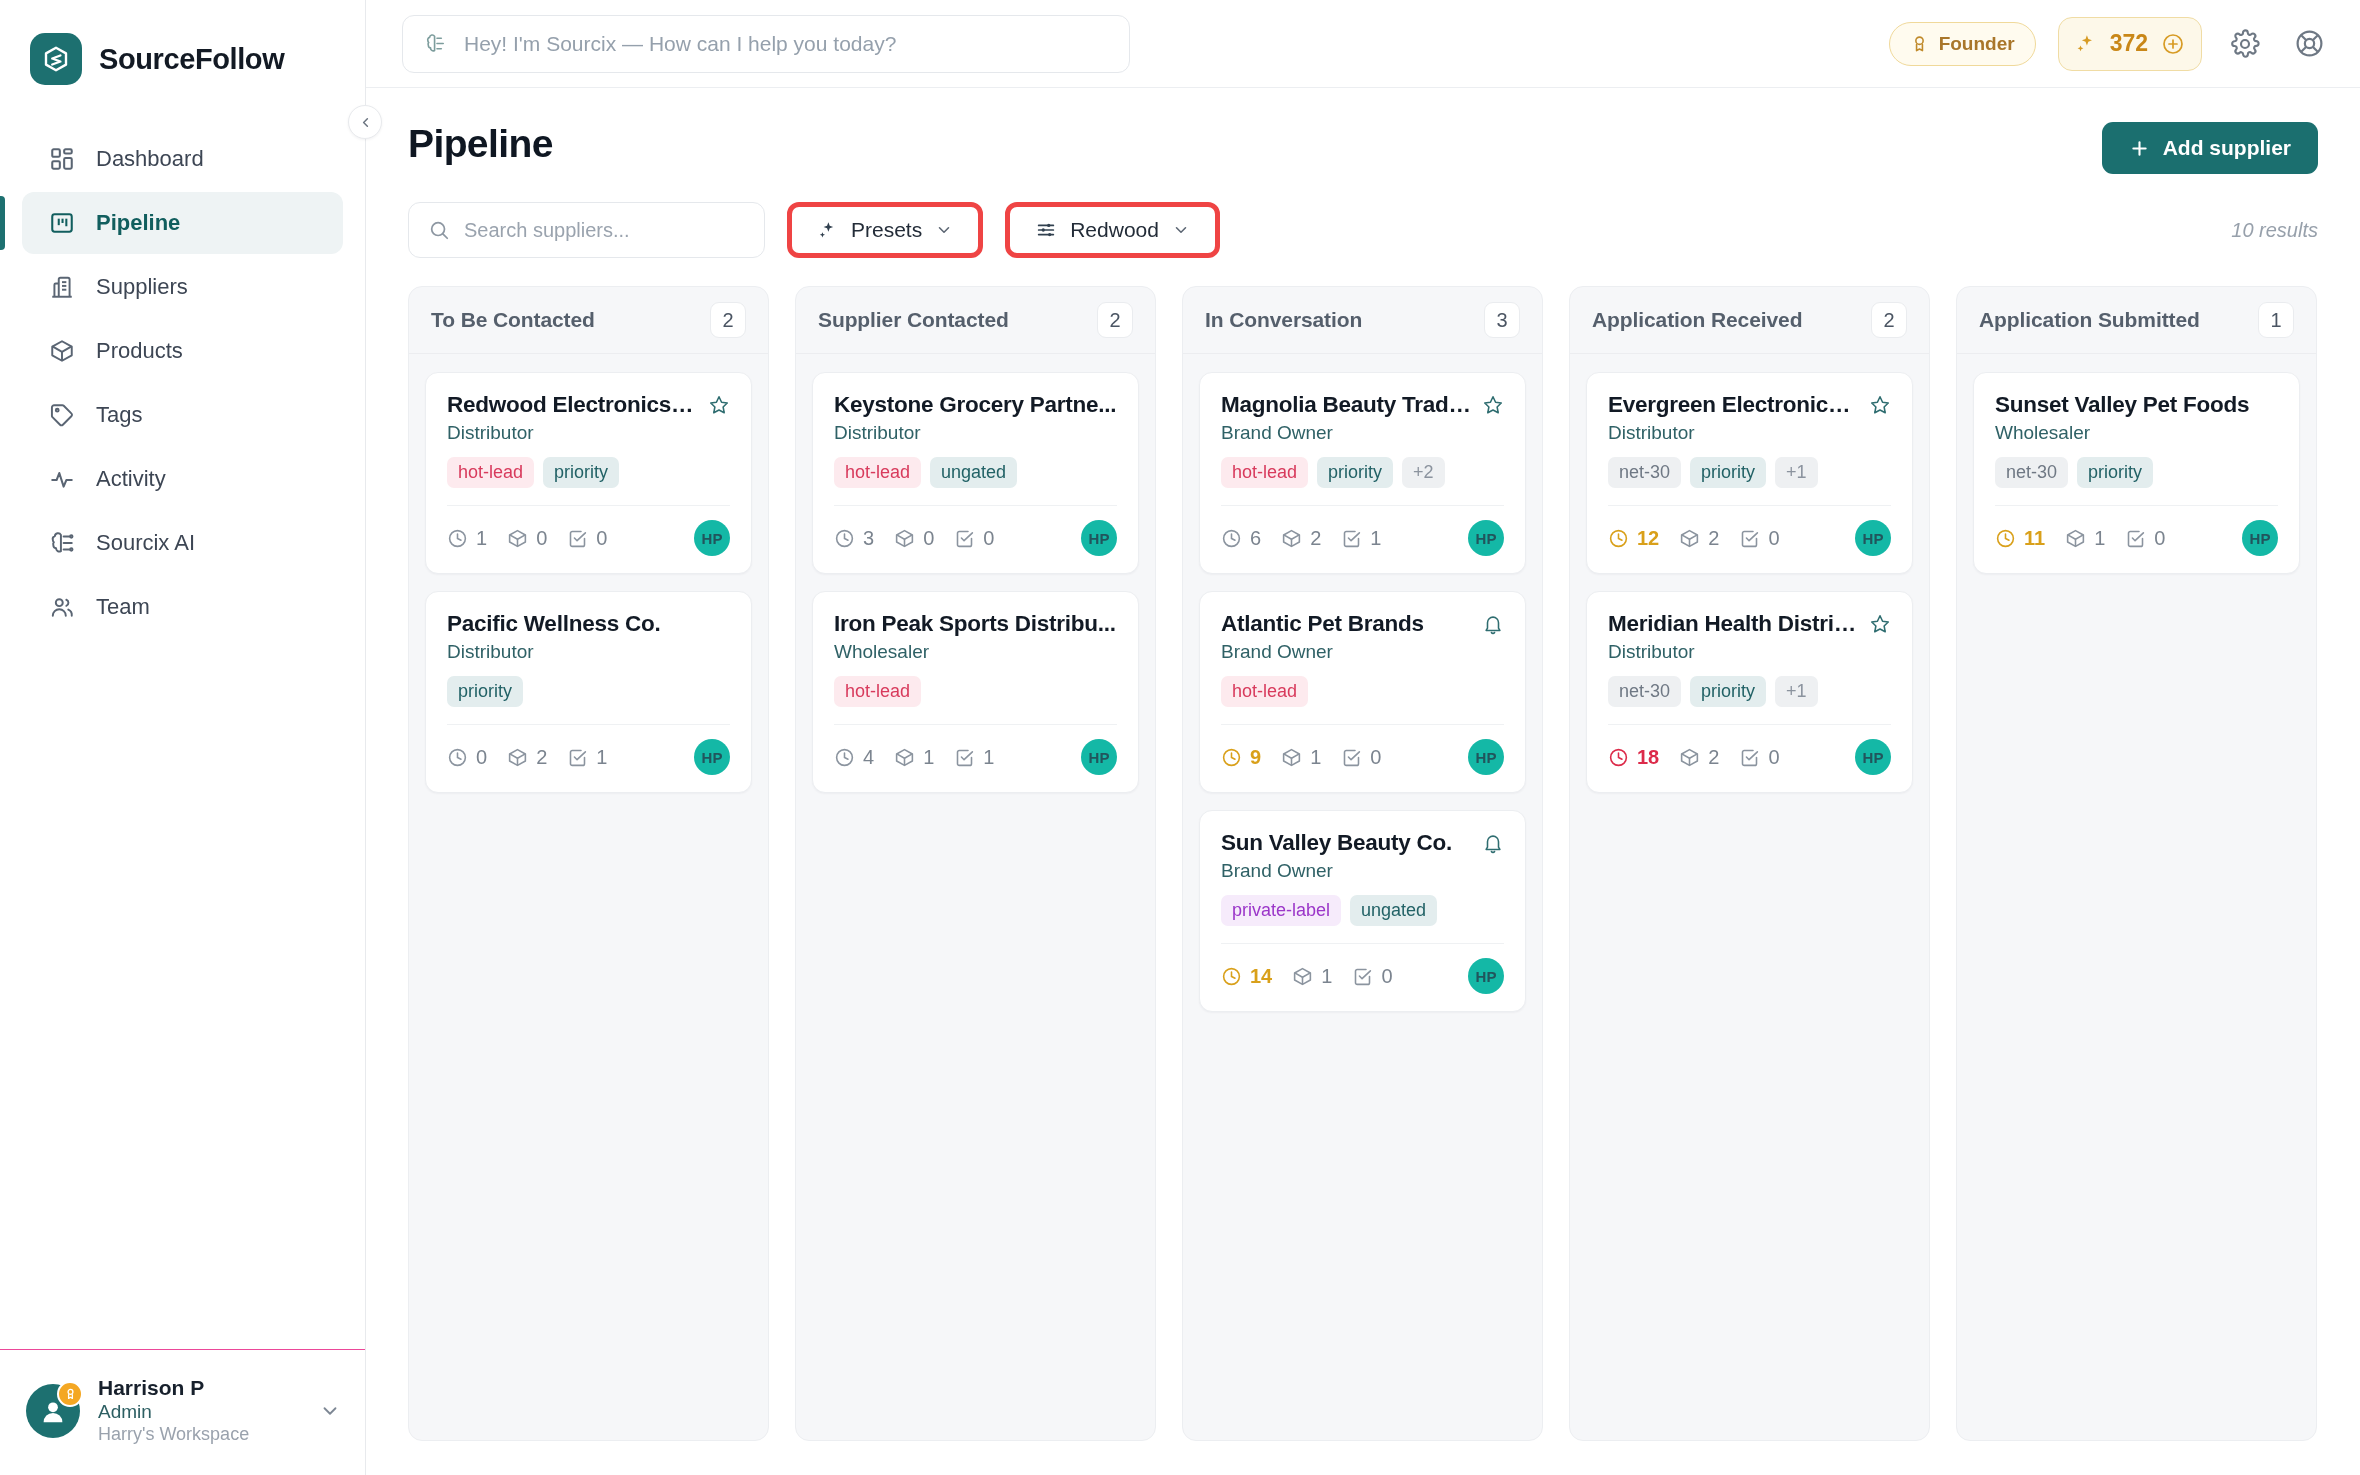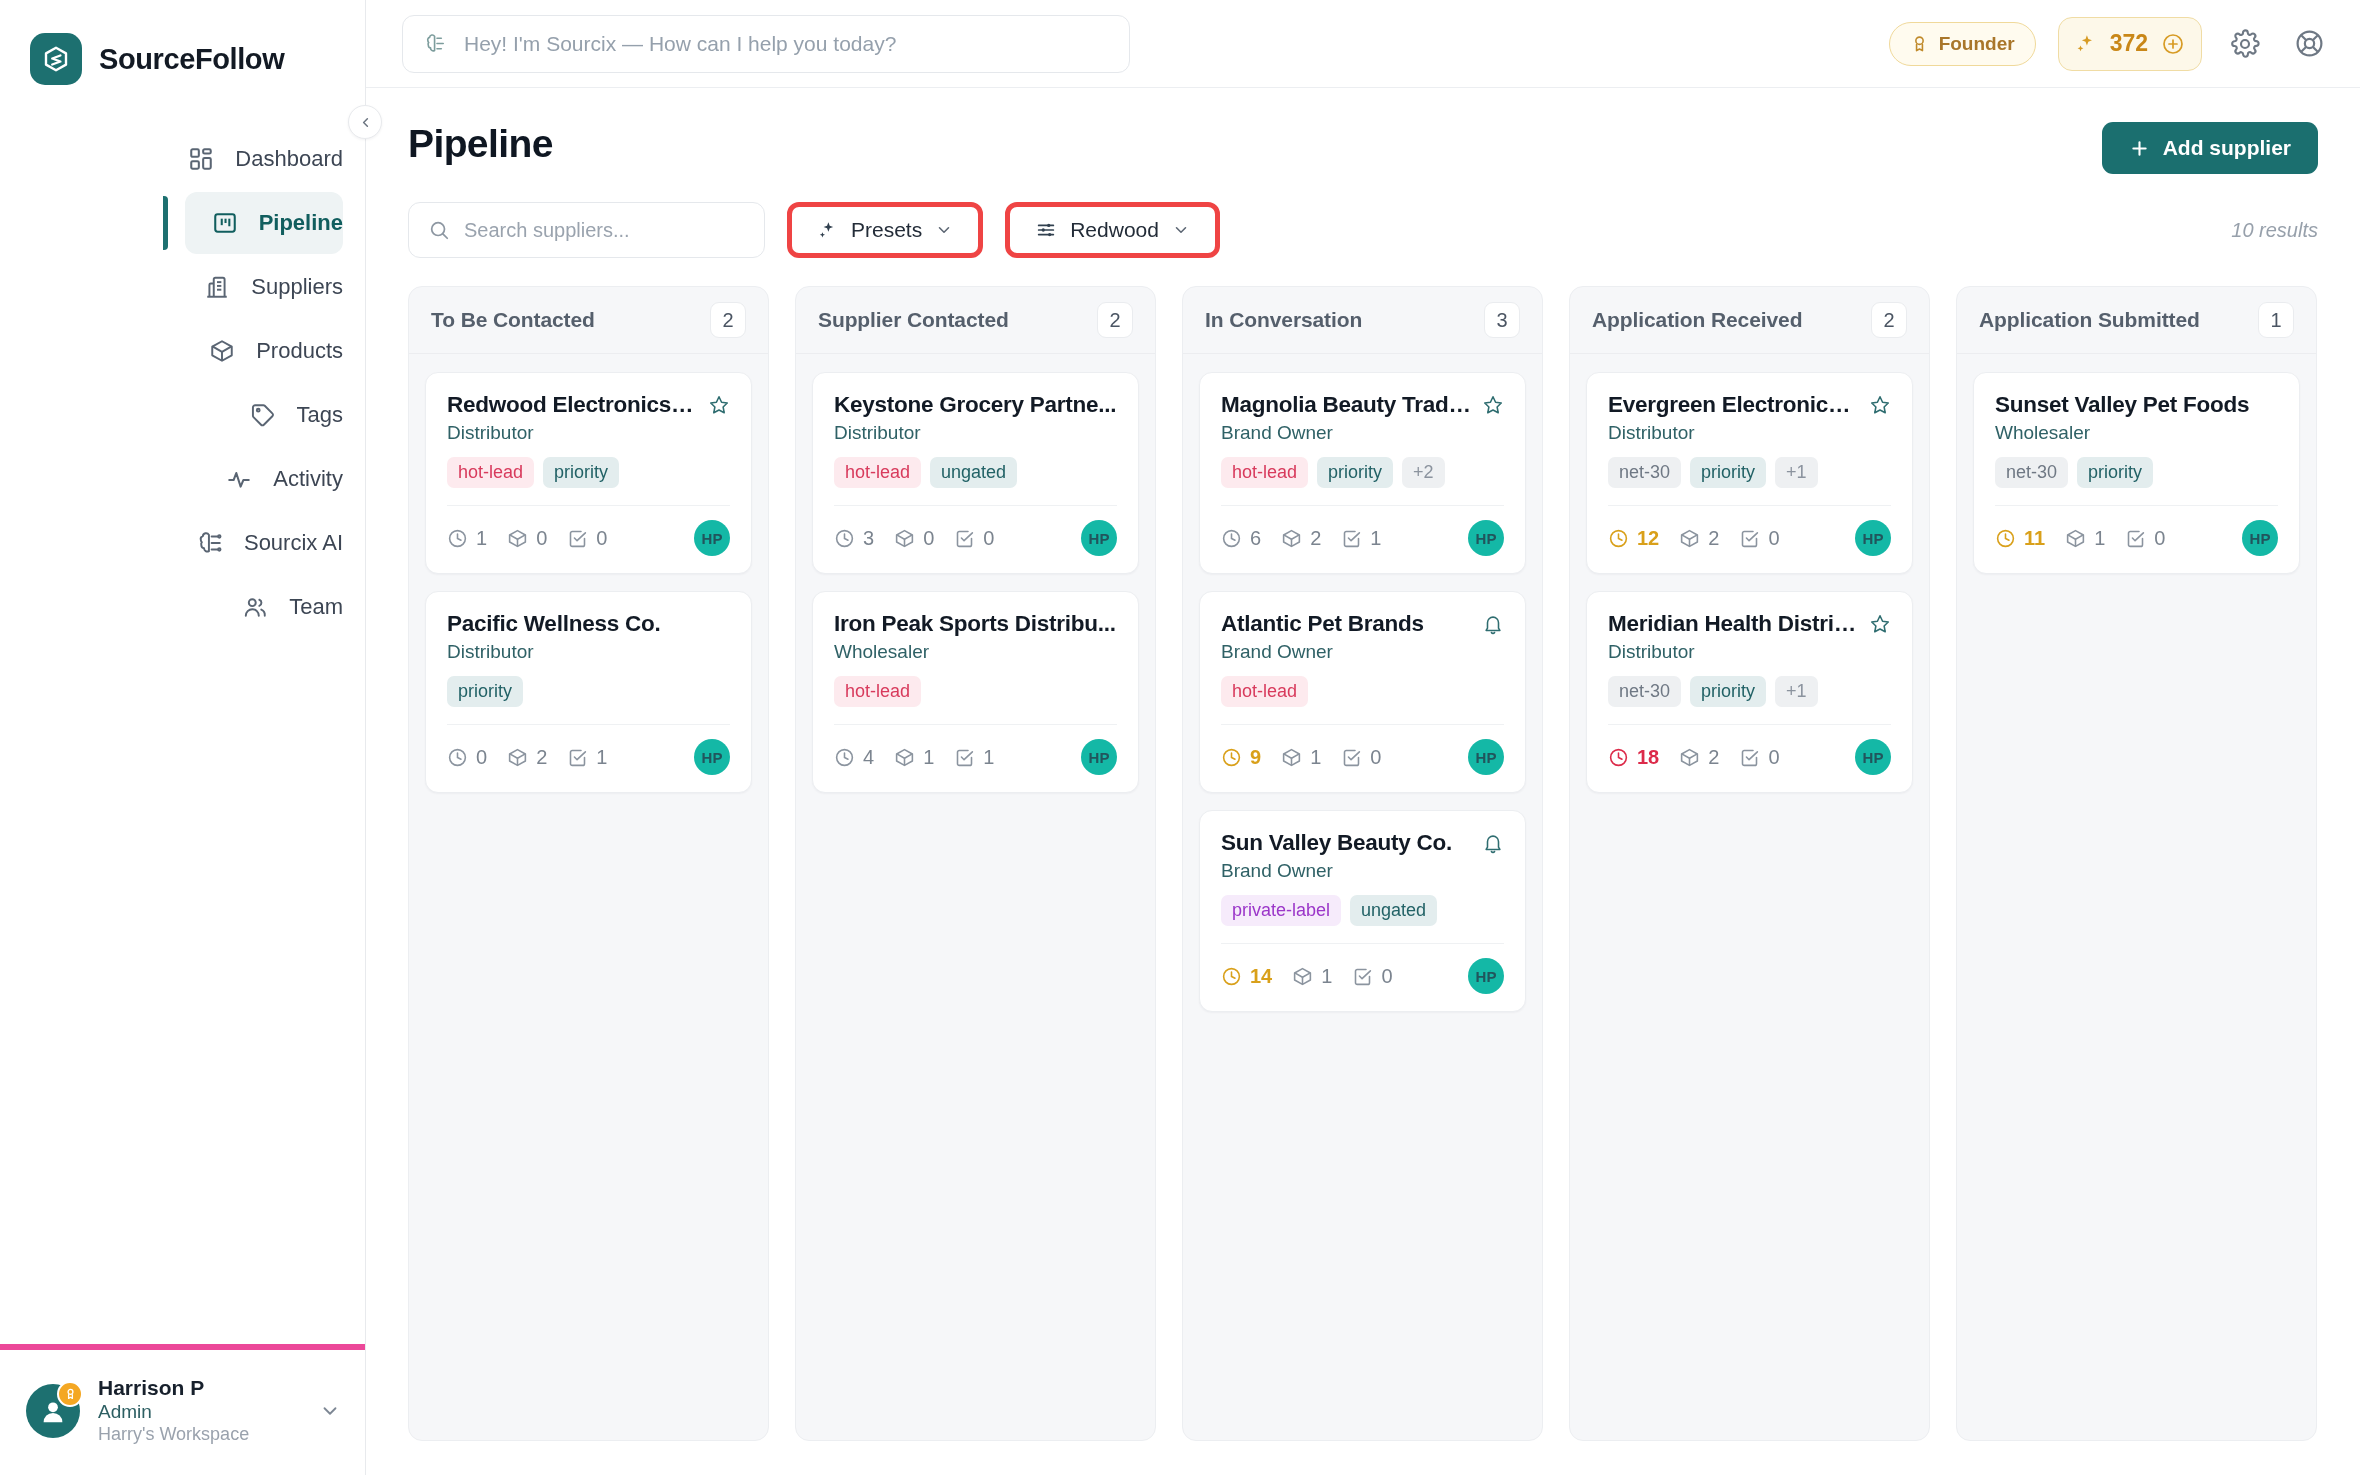--- a/index.html
+++ b/index.html
@@ -21,35 +21,35 @@
     position: relative; flex: 0 0 366px;
   }
   .brand { display: flex; align-items: center; gap: 17px; padding: 26px 0 0 30px; height: 92px; }
   .brand-mark {
     width: 52px; height: 52px; border-radius: 15px;
     background: #1d7070; display: flex; align-items: center; justify-content: center;
     flex: 0 0 52px;
   }
   .brand-name { font-size: 29px; font-weight: 700; color: #131a24; letter-spacing: -0.4px; }
 
-  .nav { margin-top: 36px; padding: 0 22px; display: flex; flex-direction: column; gap: 2px; align-items: flex-end; }
+  .nav { margin-top: 36px; padding: 0 22px; display: flex; flex-direction: column; gap: 2px; }
   .nav-item {
     display: flex; align-items: center; gap: 20px;
     height: 62px; padding-left: 26px; border-radius: 12px;
     color: #3d4654; font-size: 22px; cursor: pointer; position: relative;
   }
   .nav-item .nav-ico { width: 28px; height: 28px; display:flex; align-items:center; justify-content:center; flex:0 0 28px; }
   .nav-item.active { background: #eef3f4; color: #115e5e; font-weight: 700; }
   .nav-item.active:before {
     content:""; position: absolute; left: -22px; top: 4px; bottom: 4px;
     width: 5px; border-radius: 0 4px 4px 0; background: #1d7070;
   }
 
   .sidebar-footer {
-    margin-top: auto; border-top: 6px solid #ec4899;
+    margin-top: auto; border-top: 1px solid #ec4899;
     padding: 26px 24px 30px 26px; display: flex; align-items: center; gap: 18px;
   }
   .avatar-wrap { position: relative; width: 54px; height: 54px; flex: 0 0 54px; }
   .avatar-big {
     width: 54px; height: 54px; border-radius: 50%; background: #1d7070;
     display:flex; align-items:center; justify-content:center;
   }
   .avatar-badge {
     position: absolute; right: -3px; top: -3px; width: 26px; height: 26px;
     border-radius: 50%; background: #f4a723; border: 2px solid #fff;

